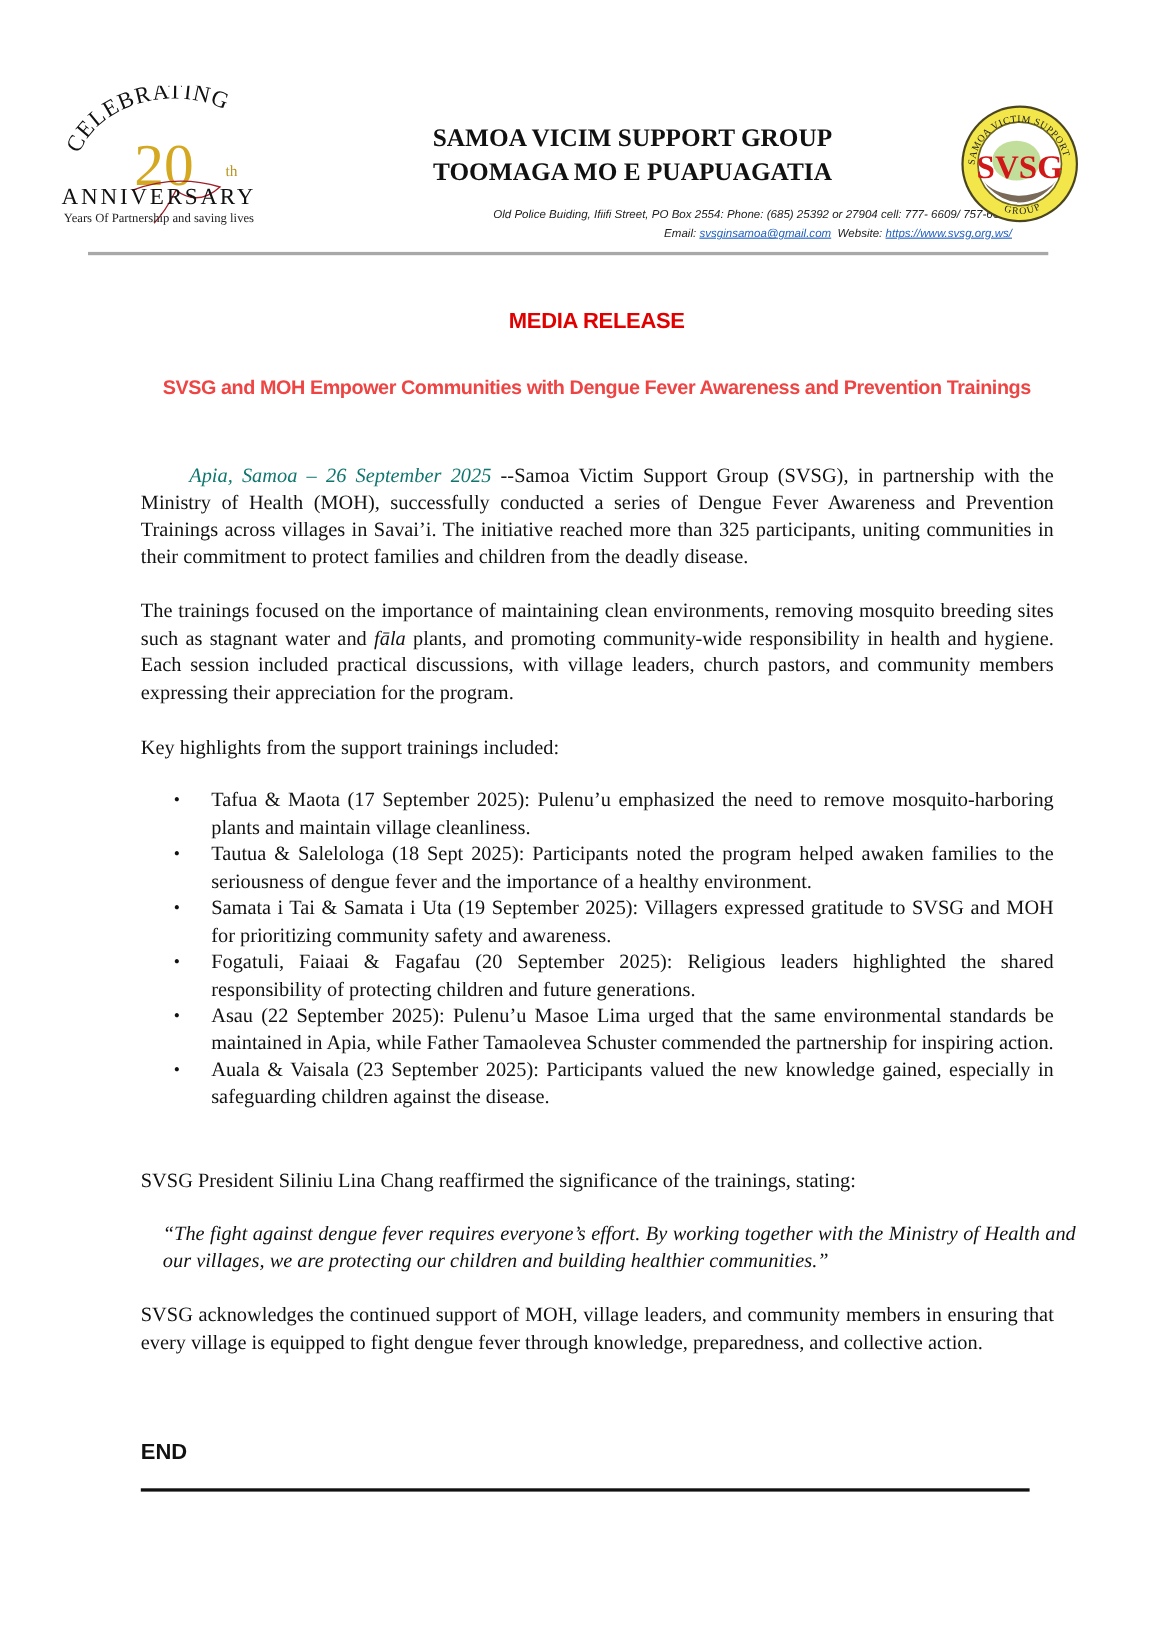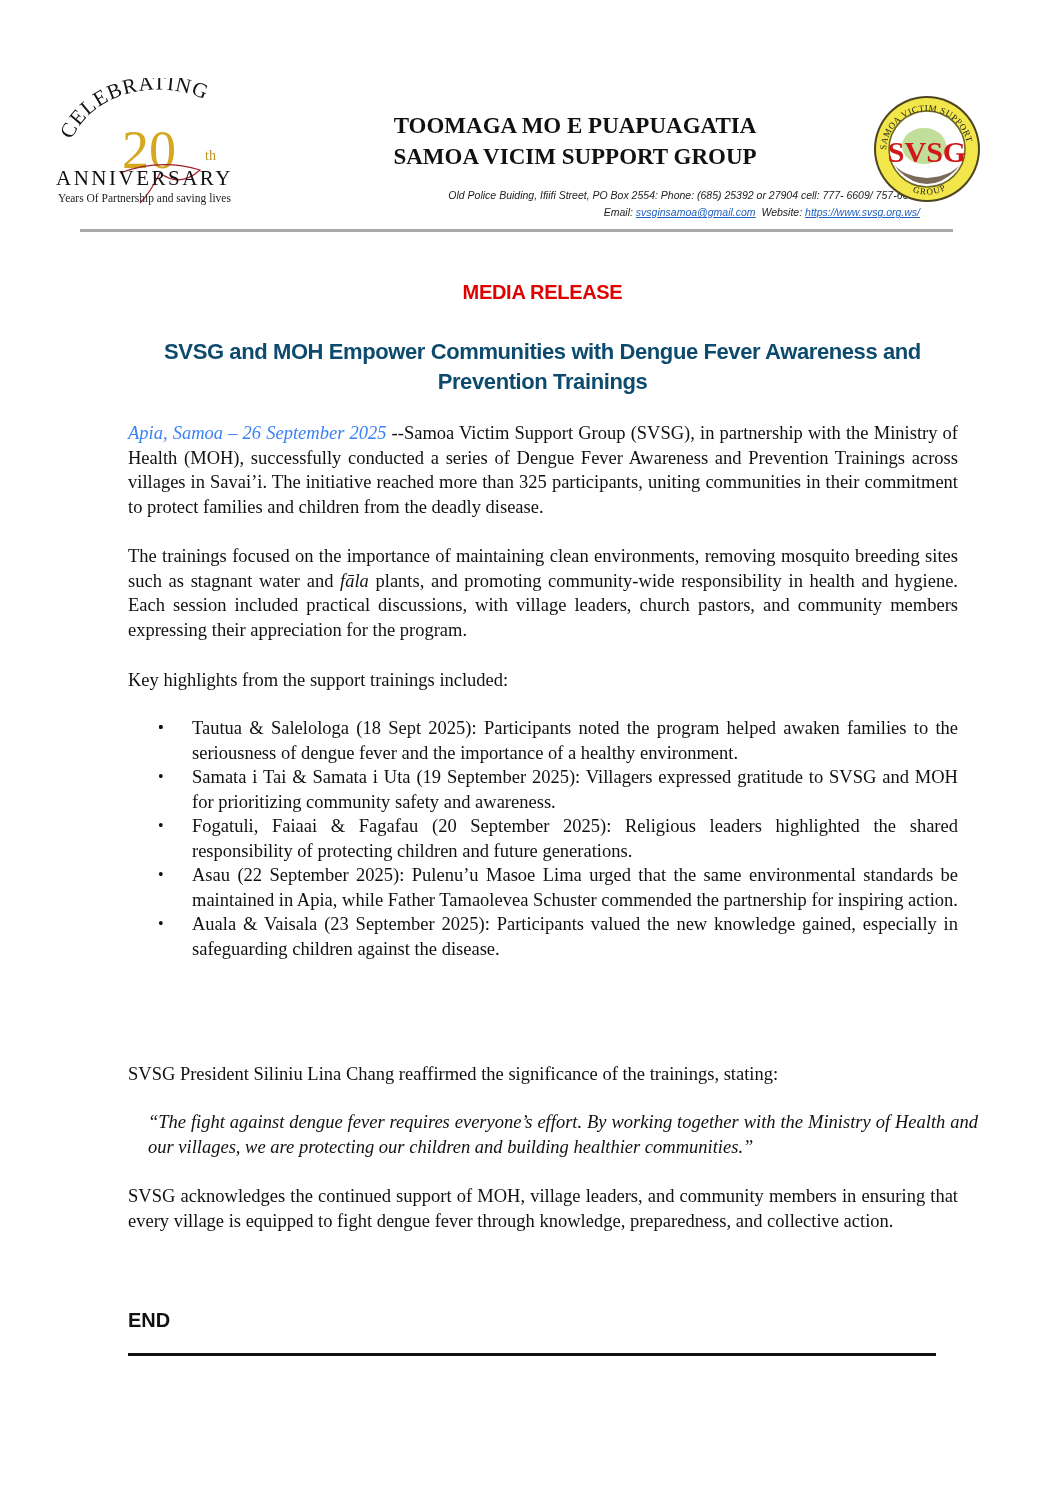--- a/index.html
+++ b/index.html
@@ -15,25 +15,25 @@
   .contact { left: 300px; top: 187px; width: 620px; text-align: right; font-family: "Liberation Sans", sans-serif; font-style: italic; font-size: 10.5px; line-height: 17px; color: #222; }
   .contact a { color: #1f5fbf; text-decoration: underline; margin-top: 28px; }
 
   
   .svsg-logo { left: 872px; top: 94px; width: 110px; height: 110px; }
   .svsg-logo svg { width: 110px; height: 110px; display: block; }
 
   .header-rule { left: 80px; top: 229px; width: 873px; height: 3px; background: #a8a8a8; }
 
   .release { left: 0; top: 281px; width: 1085px; text-align: center; font-family: "Liberation Sans", sans-serif; font-weight: bold; font-size: 20px; color: #e00000; letter-spacing: -0.3px; }
-  .headline { left: 130px; top: 337px; width: 825px; text-align: center; font-family: "Liberation Sans", sans-serif; font-weight: bold; font-size: 22px; line-height: 30px; color: #0c4a6e; letter-spacing: -0.4px; }
+  .headline { left: 130px; top: 337px; width: 825px; text-align: center; font-family: "Liberation Sans", sans-serif; font-weight: bold; font-size: 18px; line-height: 30px; color: #ef4444; letter-spacing: -0.4px; }
 
   .body-text { left: 128px; width: 830px; font-family: "Liberation Serif", serif; font-size: 18.5px; line-height: 24.5px; text-align: justify; color: #111; }
   .body-text p { margin: 0; }
-  .dateline { color: #3b82f6; font-style: italic; }
+  .dateline { color: #0f766e; font-style: italic; margin-left: 44px; }
   .p1 { top: 421px; }
   .p2 { top: 544px; }
   .p3 { top: 668px; }
 
   .bullets { left: 128px; top: 716px; width: 830px; font-family: "Liberation Serif", serif; font-size: 18.5px; line-height: 24.5px; color: #111; margin: 0; padding: 0; list-style: none; }
   .bullets li { position: relative; padding-left: 64px; text-align: justify; }
   .bullets li .bullet { position: absolute; left: 30px; top: 0; font-size: 16px; }
 
   .p4 { top: 1062px; }
   .quote { top: 1110px; font-style: italic; margin-left: 20px; }
@@ -55,22 +55,22 @@
     </text>
     <text x="72" y="90" font-family="Liberation Serif, serif" font-size="54" fill="#d4a820">20</text>
     <text x="155" y="82" font-family="Liberation Serif, serif" font-size="14" fill="#b89420">th</text>
     <path d="M 70 95 Q 110 80 150 92 Q 130 110 110 95 Q 100 115 90 125" stroke="#a0202a" stroke-width="1.2" fill="none"></path>
     <text x="6" y="107" font-family="Liberation Serif, serif" font-size="21" fill="#111" letter-spacing="2.5">ANNIVERSARY</text>
     <text x="8" y="124" font-family="Liberation Serif, serif" font-size="11.5" fill="#222">Years Of Partnership and saving lives</text>
   </svg>
 </div>
 
 <div class="abs org-name">
+  <div>SAMOA VICIM SUPPORT GROUP</div>
   <div>TOOMAGA MO E PUAPUAGATIA</div>
-  <div>SAMOA VICIM SUPPORT GROUP</div>
 </div>
 
 <div class="abs contact">
   <div>Old Police Buiding, Ifiifi Street, PO Box 2554:  Phone: (685) 25392 or 27904  cell: 777- 6609/ 757-6601</div>
   <div>
     <span>Email:</span>
     <a>svsginsamoa@gmail.com</a>&nbsp;
     <span>Website:</span>
     <a>https://www.svsg.org.ws/</a>
   </div>
@@ -108,21 +108,21 @@
 
 <div class="abs body-text p2">
   <p><span>The trainings focused on the importance of maintaining clean environments, removing mosquito breeding sites such as stagnant water and </span><i>fāla</i><span> plants, and promoting community-wide responsibility in health and hygiene. Each session included practical discussions, with village leaders, church pastors, and community members expressing their appreciation for the program.</span></p>
 </div>
 
 <div class="abs body-text p3">
   <p>Key highlights from the support trainings included:</p>
 </div>
 
 <ul class="abs bullets">
-  <li><span class="bullet">•</span></li>
+  <li><span class="bullet">•</span><span>Tafua &amp; Maota (17 September 2025): Pulenu’u emphasized the need to remove mosquito-harboring plants and maintain village cleanliness.</span></li>
   <li><span class="bullet">•</span><span>Tautua &amp; Salelologa (18 Sept 2025): Participants noted the program helped awaken families to the seriousness of dengue fever and the importance of a healthy environment.</span></li>
   <li><span class="bullet">•</span><span>Samata i Tai &amp; Samata i Uta (19 September 2025): Villagers expressed gratitude to SVSG and MOH for prioritizing community safety and awareness.</span></li>
   <li><span class="bullet">•</span><span>Fogatuli, Faiaai &amp; Fagafau (20 September 2025): Religious leaders highlighted the shared responsibility of protecting children and future generations.</span></li>
   <li><span class="bullet">•</span><span>Asau (22 September 2025): Pulenu’u Masoe Lima urged that the same environmental standards be maintained in Apia, while Father Tamaolevea Schuster commended the partnership for inspiring action.</span></li>
   <li><span class="bullet">•</span><span>Auala &amp; Vaisala (23 September 2025): Participants valued the new knowledge gained, especially in safeguarding children against the disease.</span></li>
 </ul>
 
 <div class="abs body-text p4">
   <p>SVSG President Siliniu Lina Chang reaffirmed the significance of the trainings, stating:</p>
 </div>

